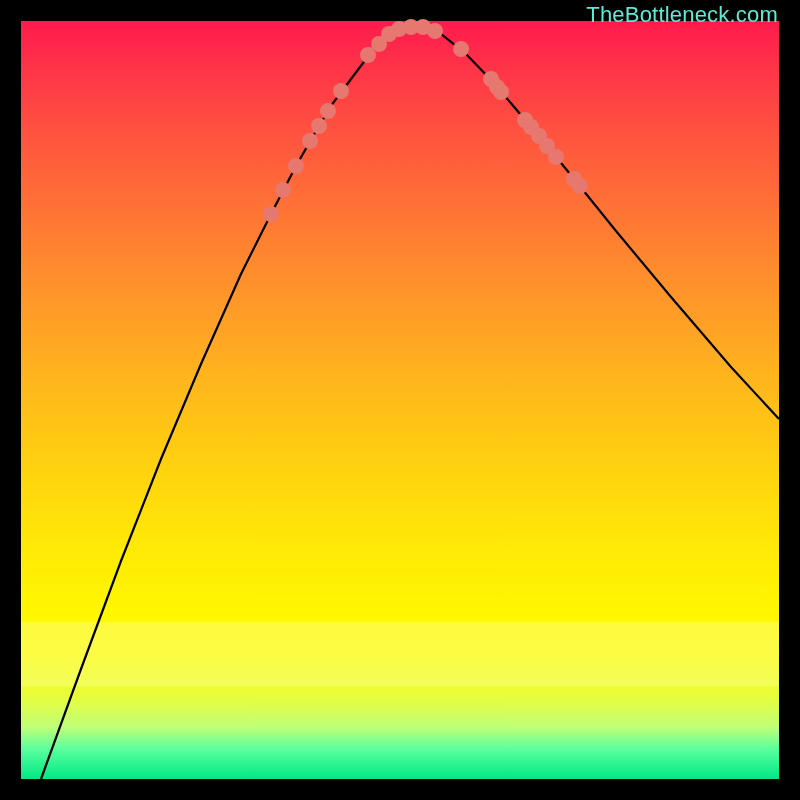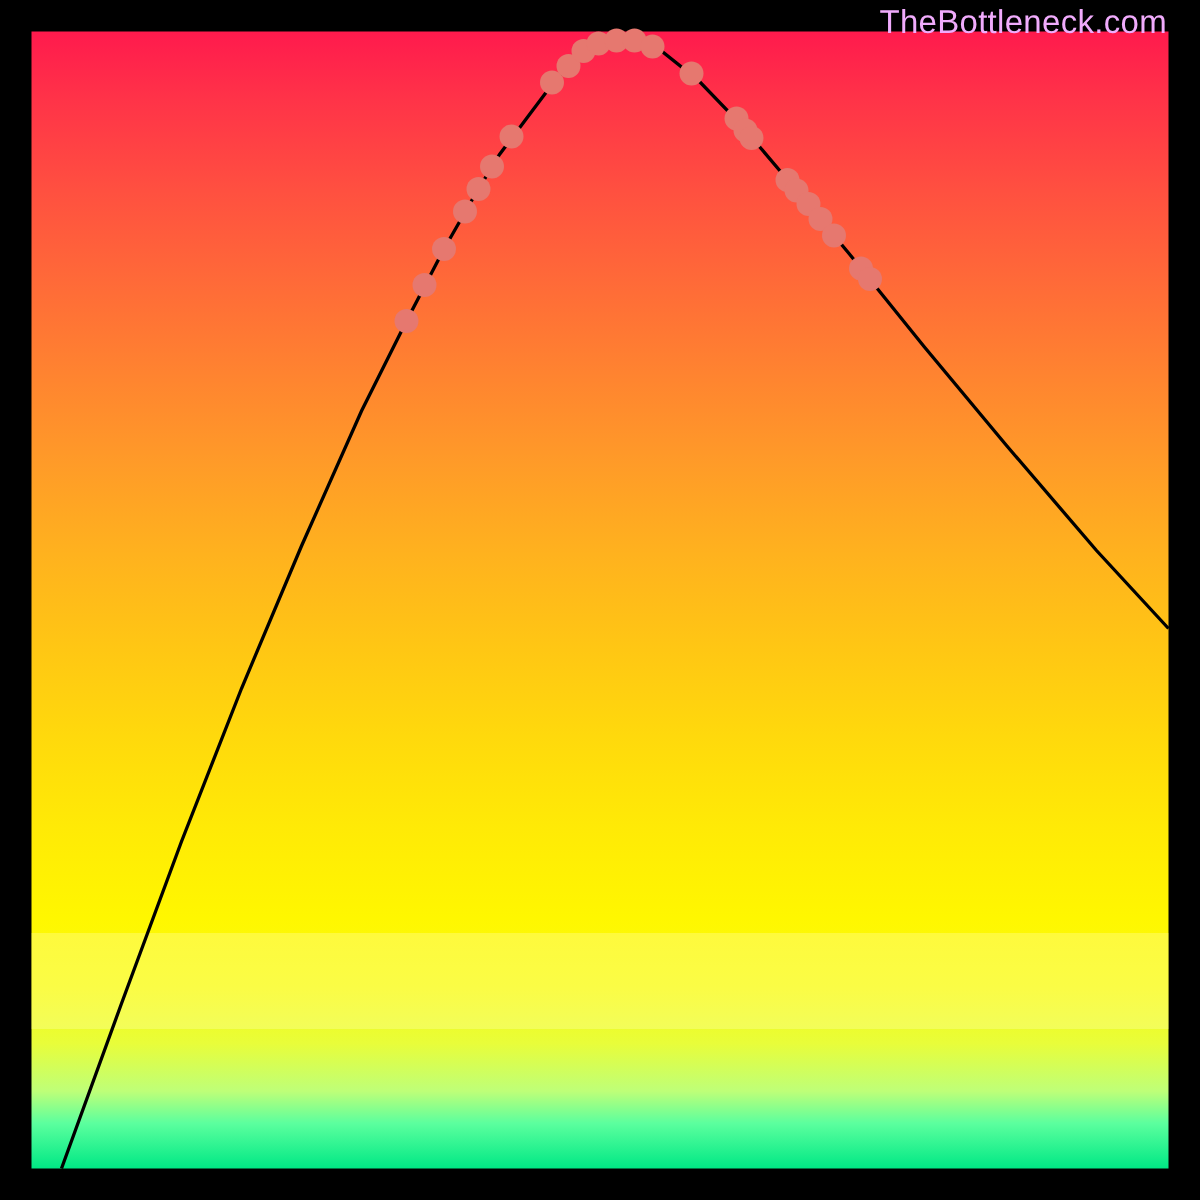--- a/index.html
+++ b/index.html
@@ -42,21 +42,21 @@
     top: 622px;
     width: 758px;
     height: 64px;
     background: #ffffaa;
     opacity: 0.35;
   }
   .watermark {
     position: absolute;
     top: 2px;
     right: 22px;
-    color: #f0abfc;
+    color: #5eead4;
     font-size: 22px;
     font-weight: 500;
     letter-spacing: 0.2px;
   }
   svg.curve {
     position: absolute;
     left: 21px;
     top: 21px;
     width: 758px;
     height: 758px;

